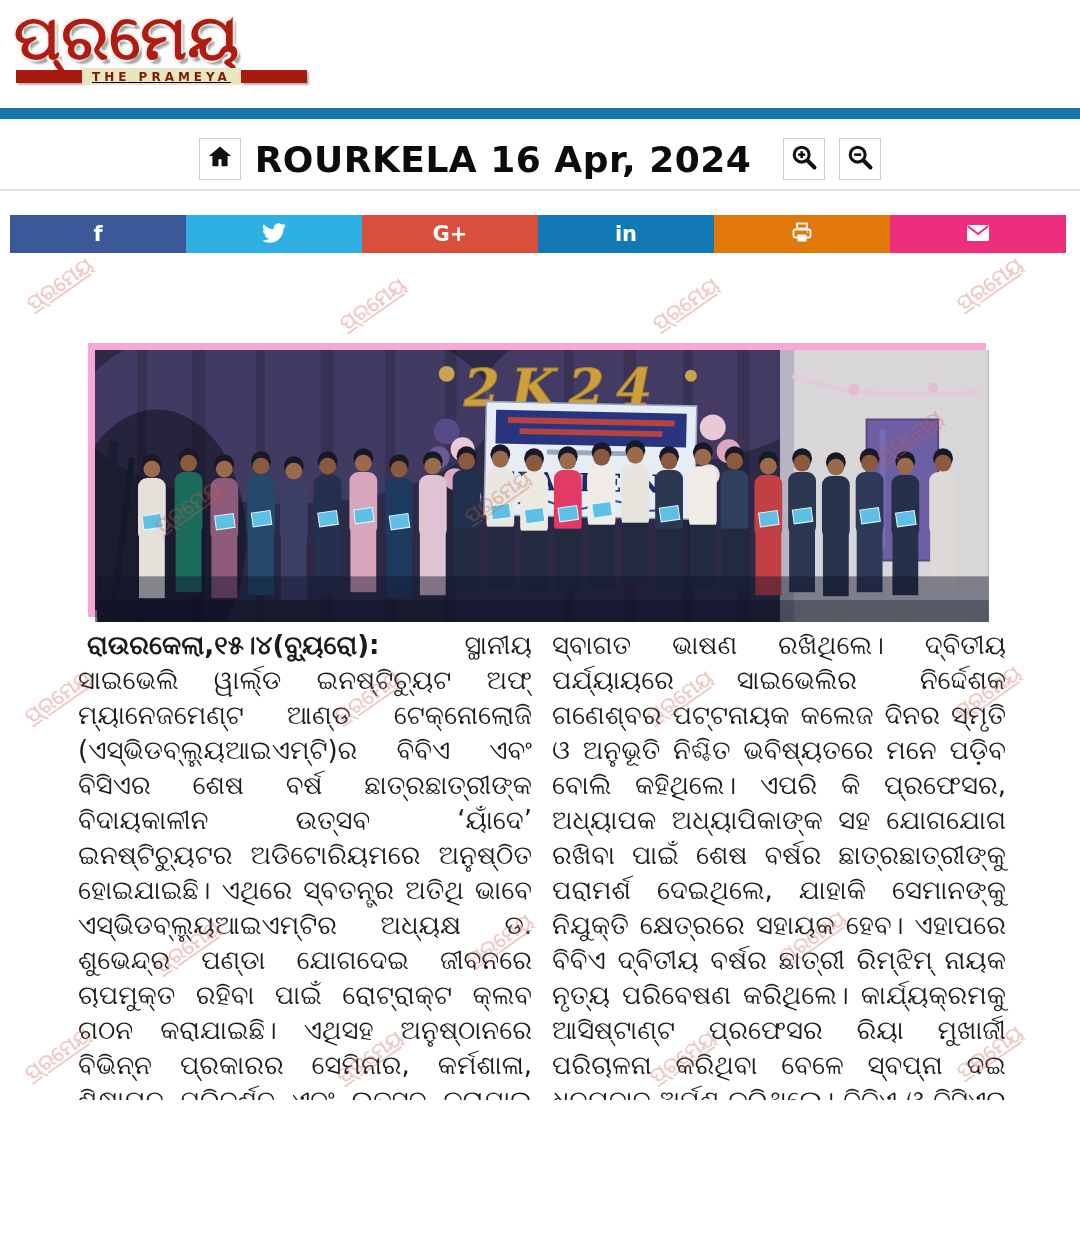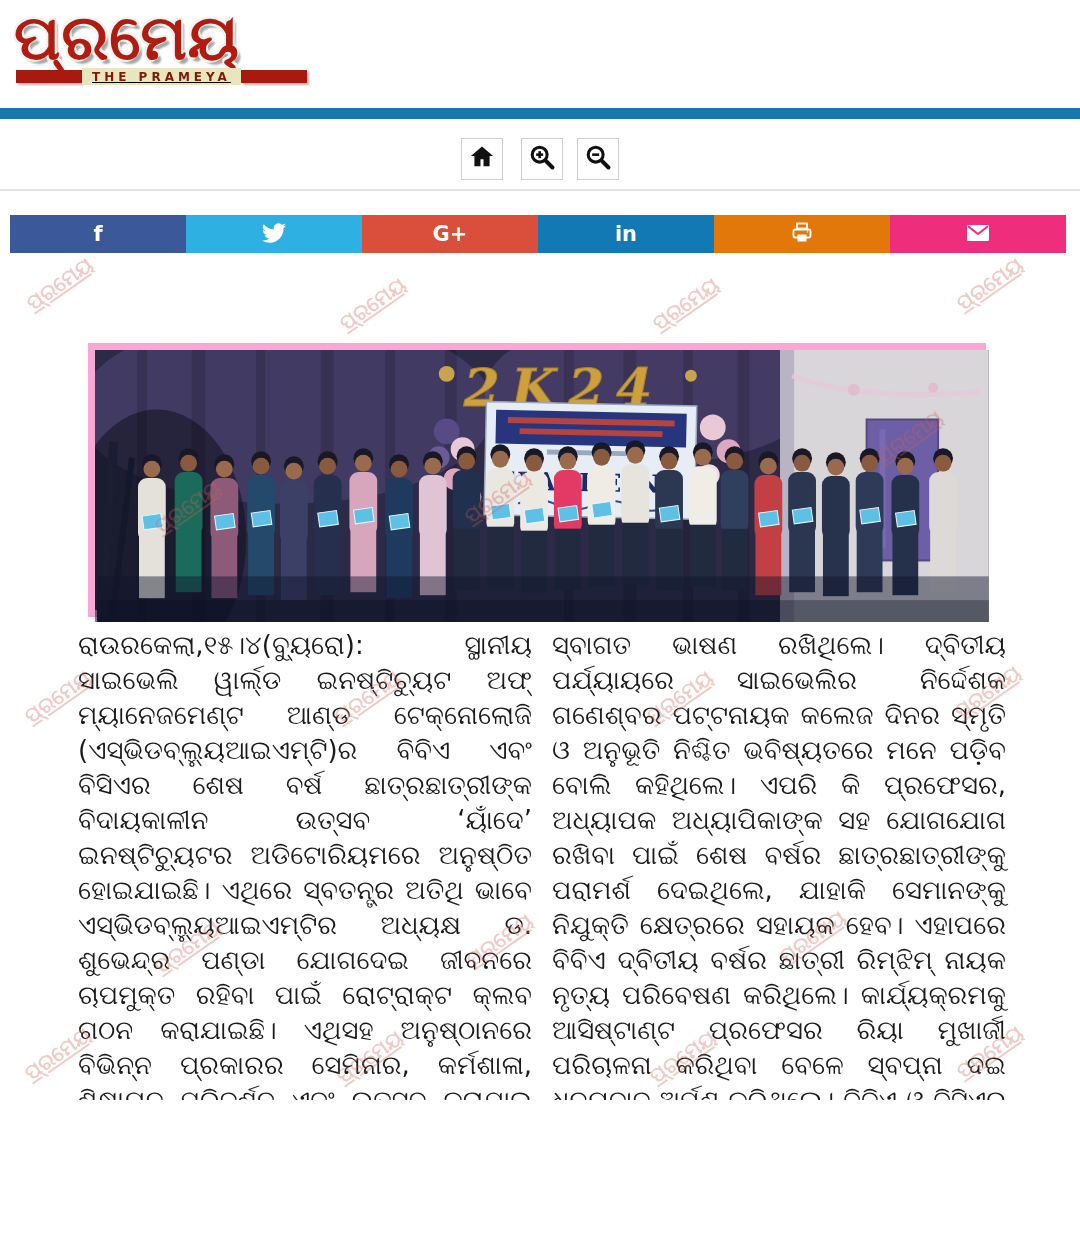--- a/index.html
+++ b/index.html
@@ -63,21 +63,21 @@
   }
   .photo-frame svg { display:block; }
 
   
   .article {
     position:absolute; left:78px; top:628px; width:928px; display:flex; gap:20px;
   }
   .article .col {
     width:454px; font-size:26px; line-height:35px; text-align:justify; color:#1b1b1b;
   }
-  .dateline { font-weight:normal; }
+  .dateline { font-weight:bold;margin-left:9px; }
 
   
   #watermark-layer { position:absolute; left:0; top:0; width:1080px; height:1252px; pointer-events:none; z-index:40; }
   .wm {
     position:absolute; transform:rotate(-35deg); color:#cf5f52; opacity:.32;
     font-size:21px; font-weight:bold; text-decoration:underline; white-space:nowrap;
   }
 </style>
 </head>
 <body>
@@ -96,20 +96,21 @@
   <div class="blue-band"></div>
 
   <div class="toolbar">
     <div class="tool-btn">
       <span>
         <svg width="28" height="28" viewBox="0 0 24 24">
             <path d="M12 3 2.5 11.2h3v8.8h5.2v-6h2.6v6h5.2v-8.8h3z" fill="#111"></path>
           </svg>
       </span>
     </div>
+    <div class="toolbar-title">ROURKELA 16 Apr, 2024</div>
     <div class="zoom-group">
       <div class="tool-btn">
         <span>
           <svg width="28" height="28" viewBox="0 0 24 24" fill="none" stroke="#111">
             <circle cx="10" cy="10" r="6.4" stroke-width="2.6"></circle>
             <line x1="15" y1="15" x2="21" y2="21" stroke-width="3.4" stroke-linecap="round"></line>
             <line x1="7" y1="10" x2="13" y2="10" stroke-width="2.2"></line>
             <line x1="10" y1="7" x2="10" y2="13" stroke-width="2.2"></line>
           </svg>
         </span>

